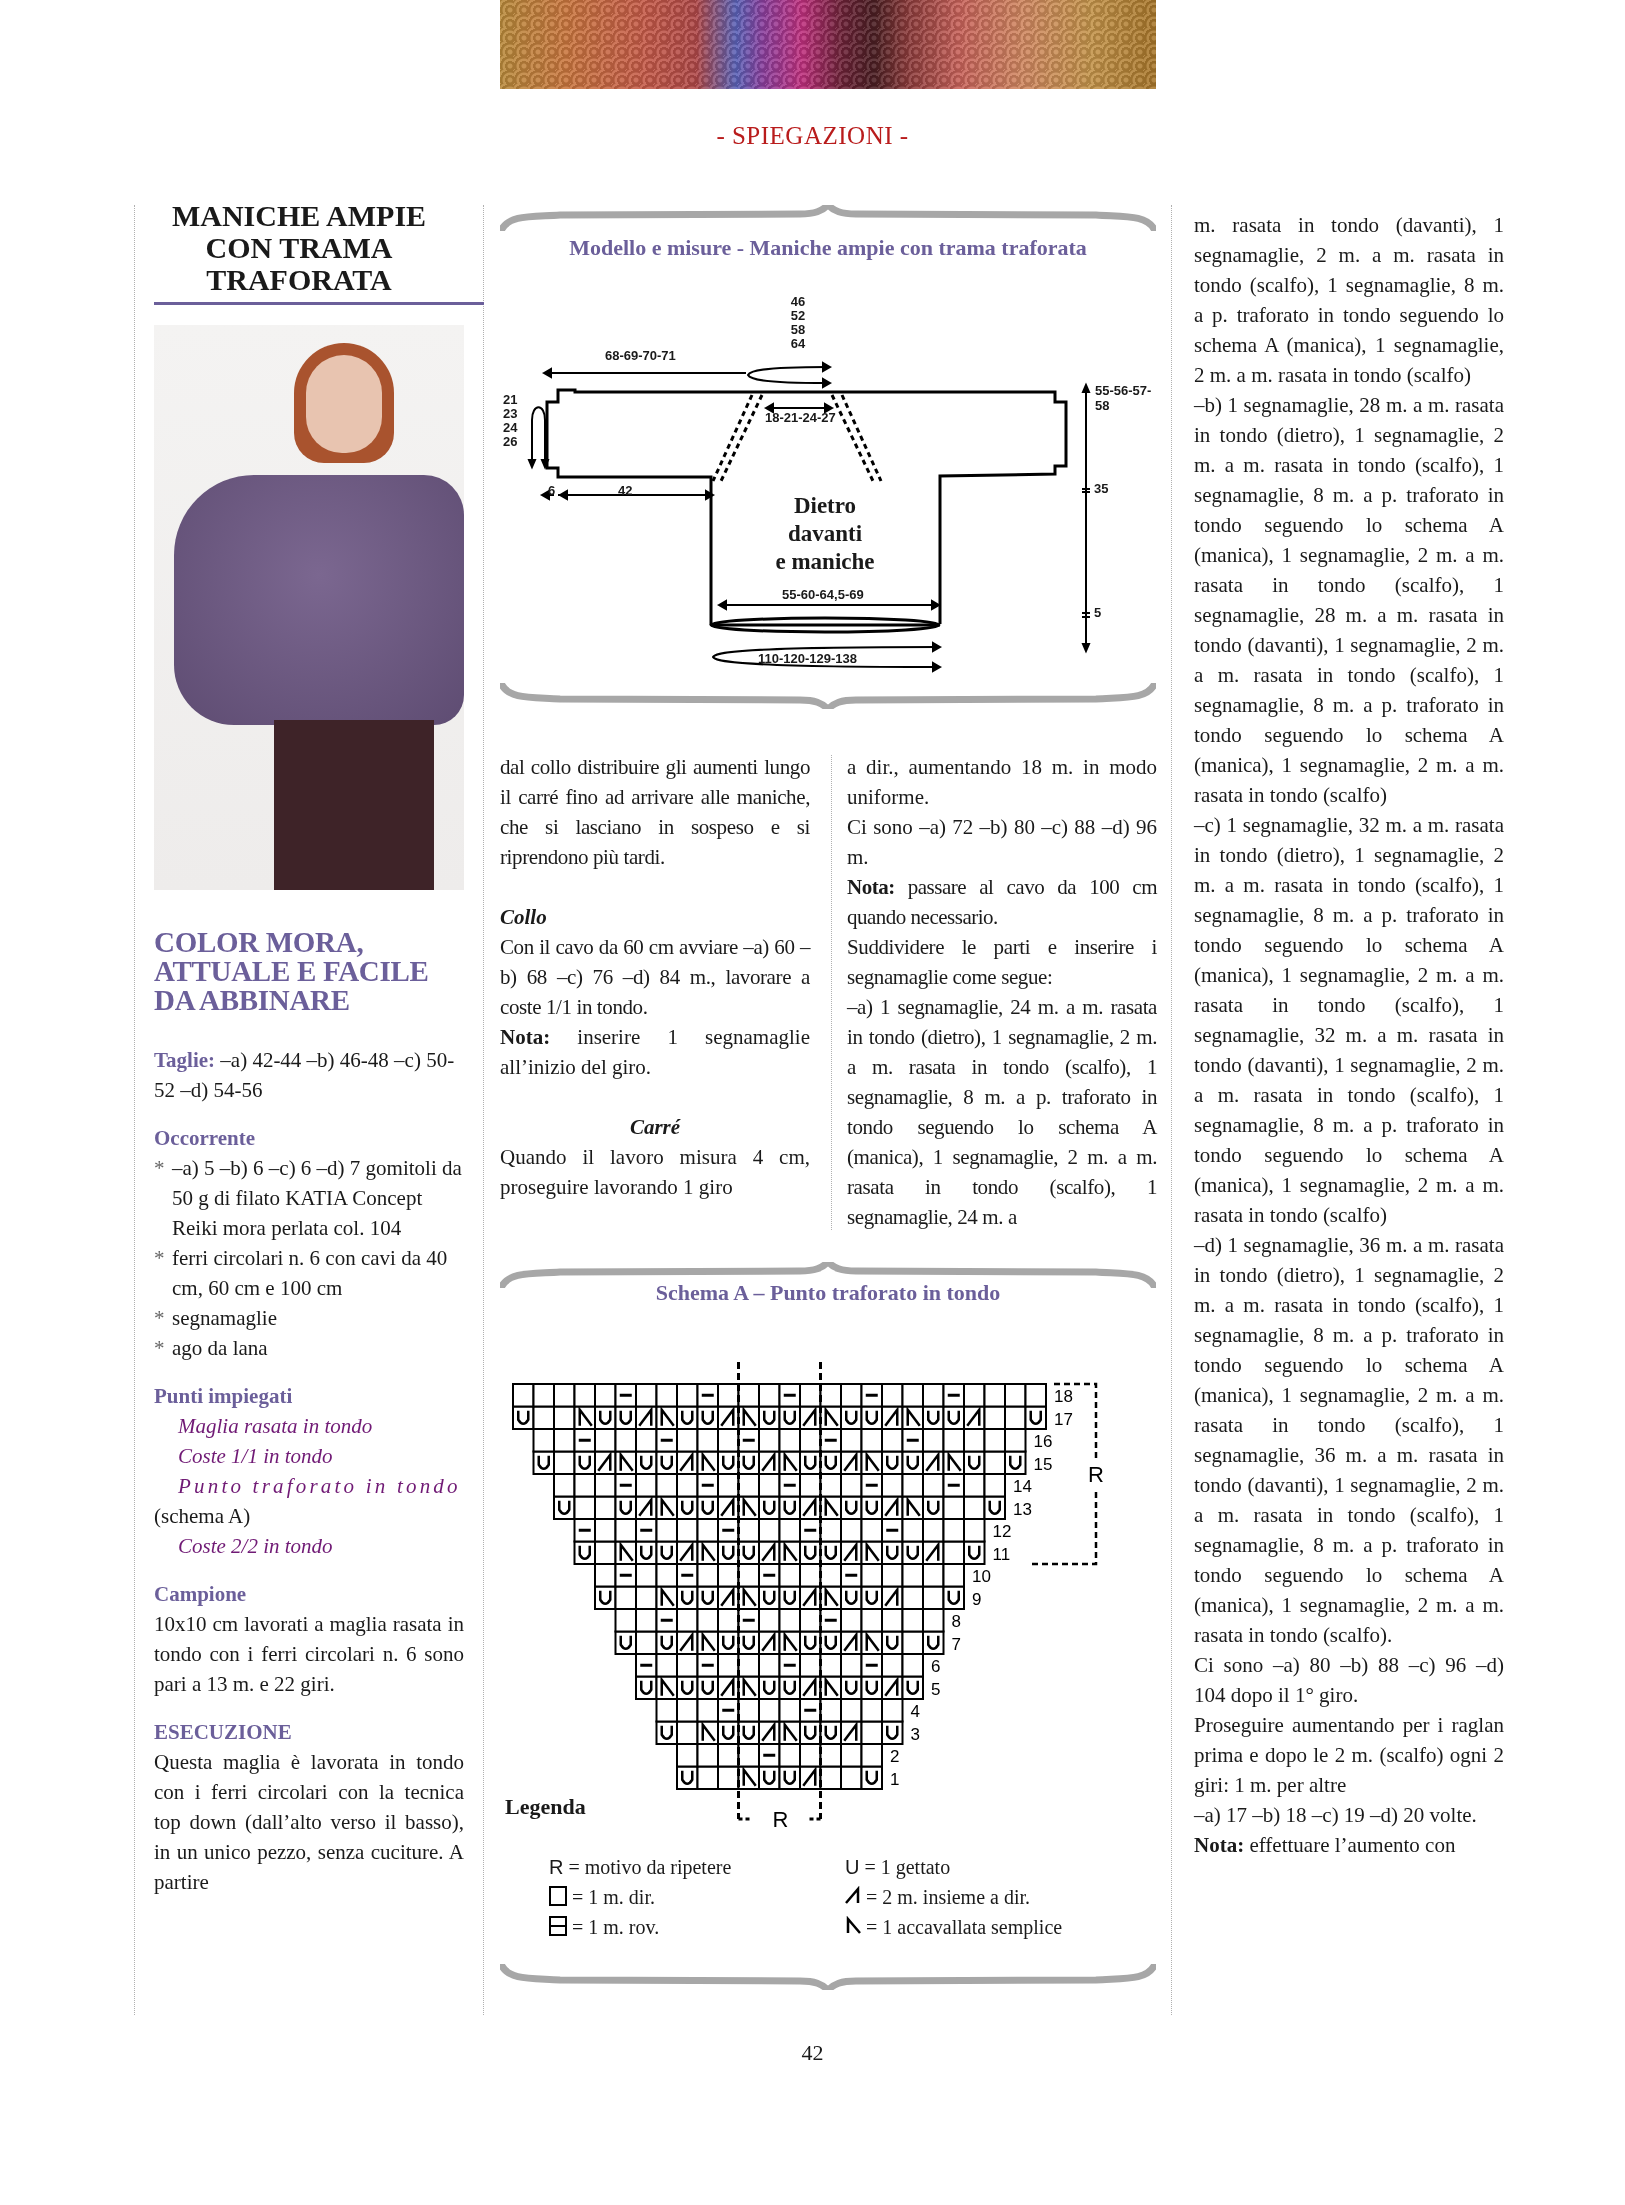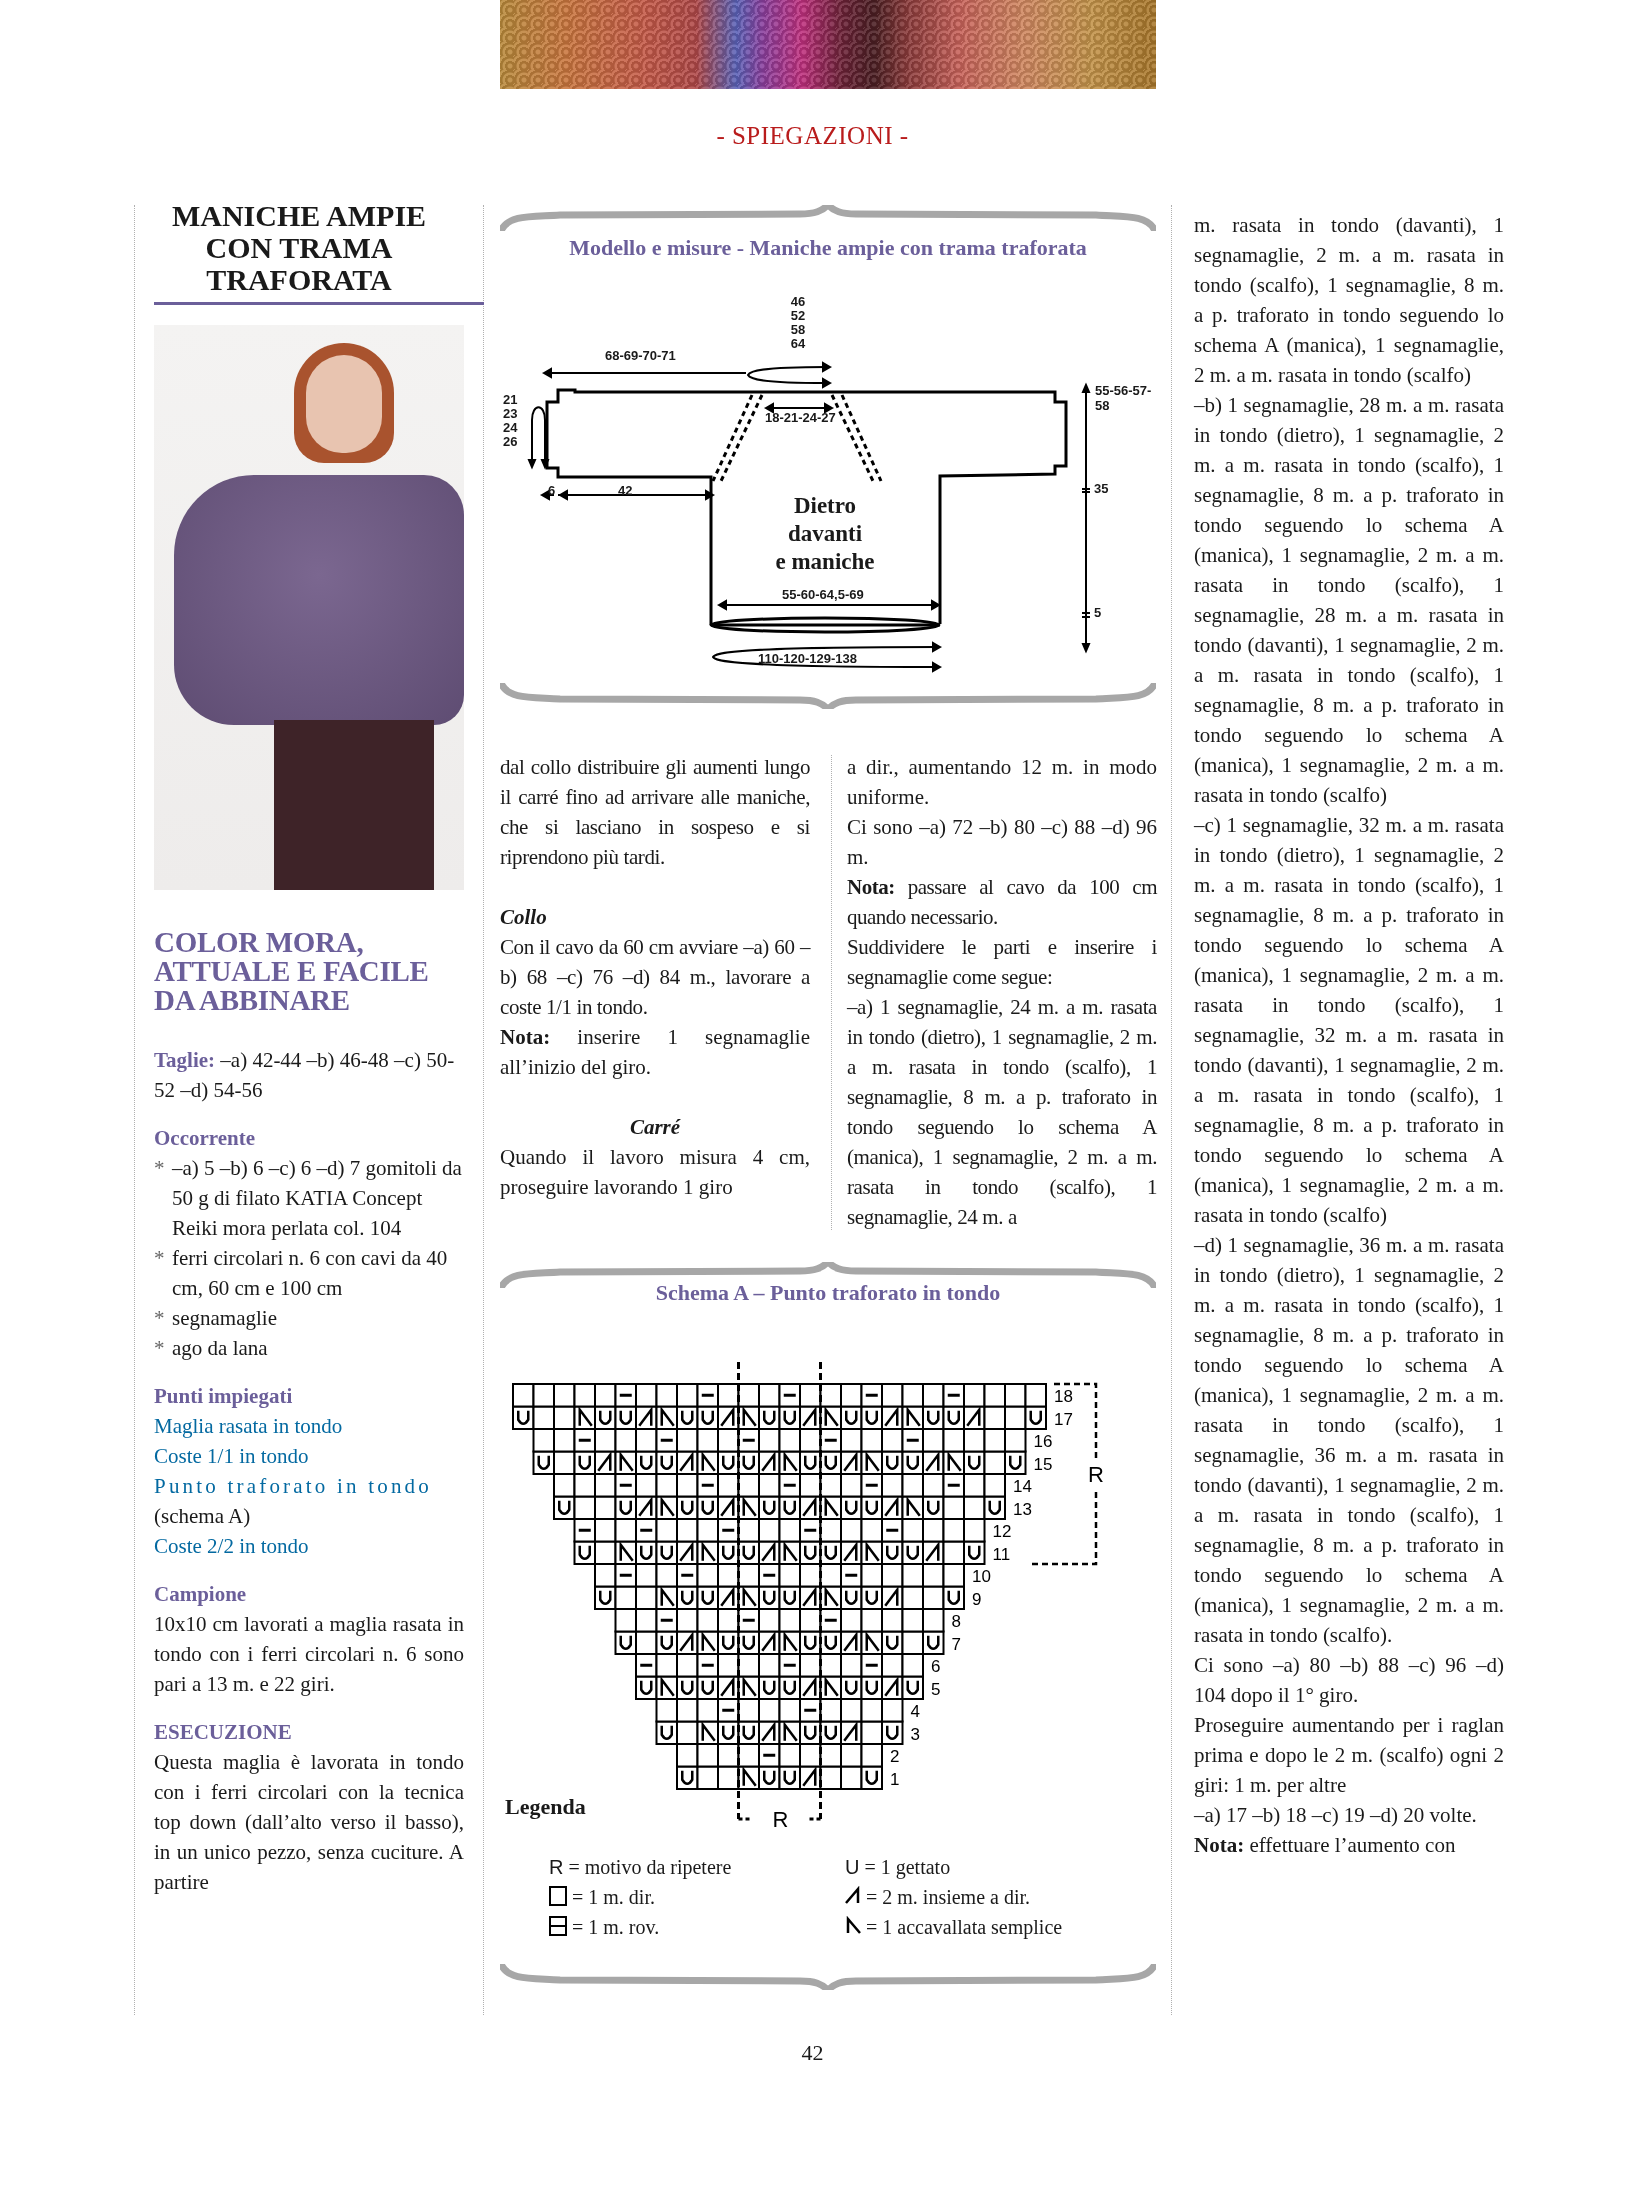--- a/index.html
+++ b/index.html
@@ -15,21 +15,21 @@
   .title-rule{height:3px;background:#6b5f9a;margin:0 -2px 20px 20px;width:330px;}
   .photo{width:310px;height:565px;margin-left:20px;position:relative;background:linear-gradient(180deg,#f4f3f2 0%,#eeeceb 100%);overflow:hidden;}
   .photo .hair{position:absolute;left:140px;top:18px;width:100px;height:120px;border-radius:50px 50px 30px 30px;background:#a9532e;}
   .photo .face{position:absolute;left:152px;top:30px;width:76px;height:98px;border-radius:38px 38px 36px 36px;background:#e8c4b0;}
   .photo .sweater{position:absolute;left:20px;top:150px;width:290px;height:250px;border-radius:80px 40px 30px 60px;background:radial-gradient(circle at 50% 40%,#7b6790,#5e4c72);}
   .photo .skirt{position:absolute;left:120px;top:395px;width:160px;height:170px;background:#3e2328;}
   .subhead{color:#6b5f9a;font-weight:bold;}
   .left-text{margin-left:20px;width:310px;font-size:21px;line-height:30px;}
   .big-sub{font-size:29px;line-height:29px;font-weight:bold;color:#6b5f9a;margin:38px 0 30px 0;letter-spacing:-0.3px;}
   .block{margin-bottom:18px;}
-  .it{color:#0369a1;}
+  .it{font-style:italic;color:#701a75;margin-left:24px;}
   .just{text-align:justify;}
   ul.star{list-style:none;margin:0;padding:0;}
   ul.star li{position:relative;padding-left:18px;}
   ul.star li::before{content:"*";position:absolute;left:0;top:0;color:#666;}
   .box{position:absolute;left:500px;width:656px;}
   .brace{position:absolute;left:0;width:656px;height:26px;}
   .box-title{text-align:center;color:#6b5f9a;font-weight:bold;font-size:22px;}
   .text-col{position:absolute;font-size:21px;line-height:30px;}
   .num-label{font-family:"Liberation Sans","DejaVu Sans",sans-serif;font-weight:bold;font-size:13px;}
   .legend{font-size:20px;line-height:30px;}
@@ -170,21 +170,21 @@
 
 <div class="text-col" style="left:500px;top:752px;width:310px;">
   <div class="just" style="letter-spacing:-0.4px;">dal collo distribuire gli aumenti lungo il carré fino ad arrivare alle maniche, che si lasciano in sospeso e si riprendono più tardi.</div>
   <div style="font-style:italic;font-weight:bold;margin-top:30px;">Collo</div>
   <div class="just" style="letter-spacing:-0.4px;">Con il cavo da 60 cm avviare –a) 60 –b) 68 –c) 76 –d) 84 m., lavorare a coste 1/1 in tondo.</div>
   <div class="just"><b>Nota:</b><span> inserire 1 segnamaglie all’inizio del giro.</span></div>
   <div style="font-style:italic;font-weight:bold;margin-top:30px;text-align:center;">Carré</div>
   <div class="just">Quando il lavoro misura 4 cm, proseguire lavorando 1 giro</div>
 </div>
 <div class="text-col" style="left:847px;top:752px;width:310px;">
-  <div class="just">a dir., aumentando 12 m. in modo uniforme.</div>
+  <div class="just">a dir., aumentando 18 m. in modo uniforme.</div>
   <div class="just">Ci sono –a) 72 –b) 80 –c) 88 –d) 96 m.</div>
   <div class="just" style="letter-spacing:-0.5px;"><b>Nota:</b><span> passare al cavo da 100 cm quando necessario.</span></div>
   <div class="just" style="letter-spacing:-0.4px;">Suddividere le parti e inserire i segnamaglie come segue:</div>
   <div class="just" style="letter-spacing:-0.4px;">–a) 1 segnamaglie, 24 m. a m. rasata in tondo (dietro), 1 segnamaglie, 2 m. a m. rasata in tondo (scalfo), 1 segnamaglie, 8 m. a p. traforato in tondo seguendo lo schema A (manica), 1 segnamaglie, 2 m. a m. rasata in tondo (scalfo), 1 segnamaglie, 24 m. a</div>
 </div>
 
 <div class="box" style="top:1262px;height:730px;">
   <svg class="brace" style="top:0" viewBox="0 0 656 26">
     <path d="M2 24 C10 10 30 12 60 10 L300 9 C315 9 322 6 328 0 C334 6 341 9 356 9 L596 10 C626 12 646 10 654 24" fill="none" stroke="#a7a7a7" stroke-width="7" stroke-linecap="round"></path>
   </svg>

